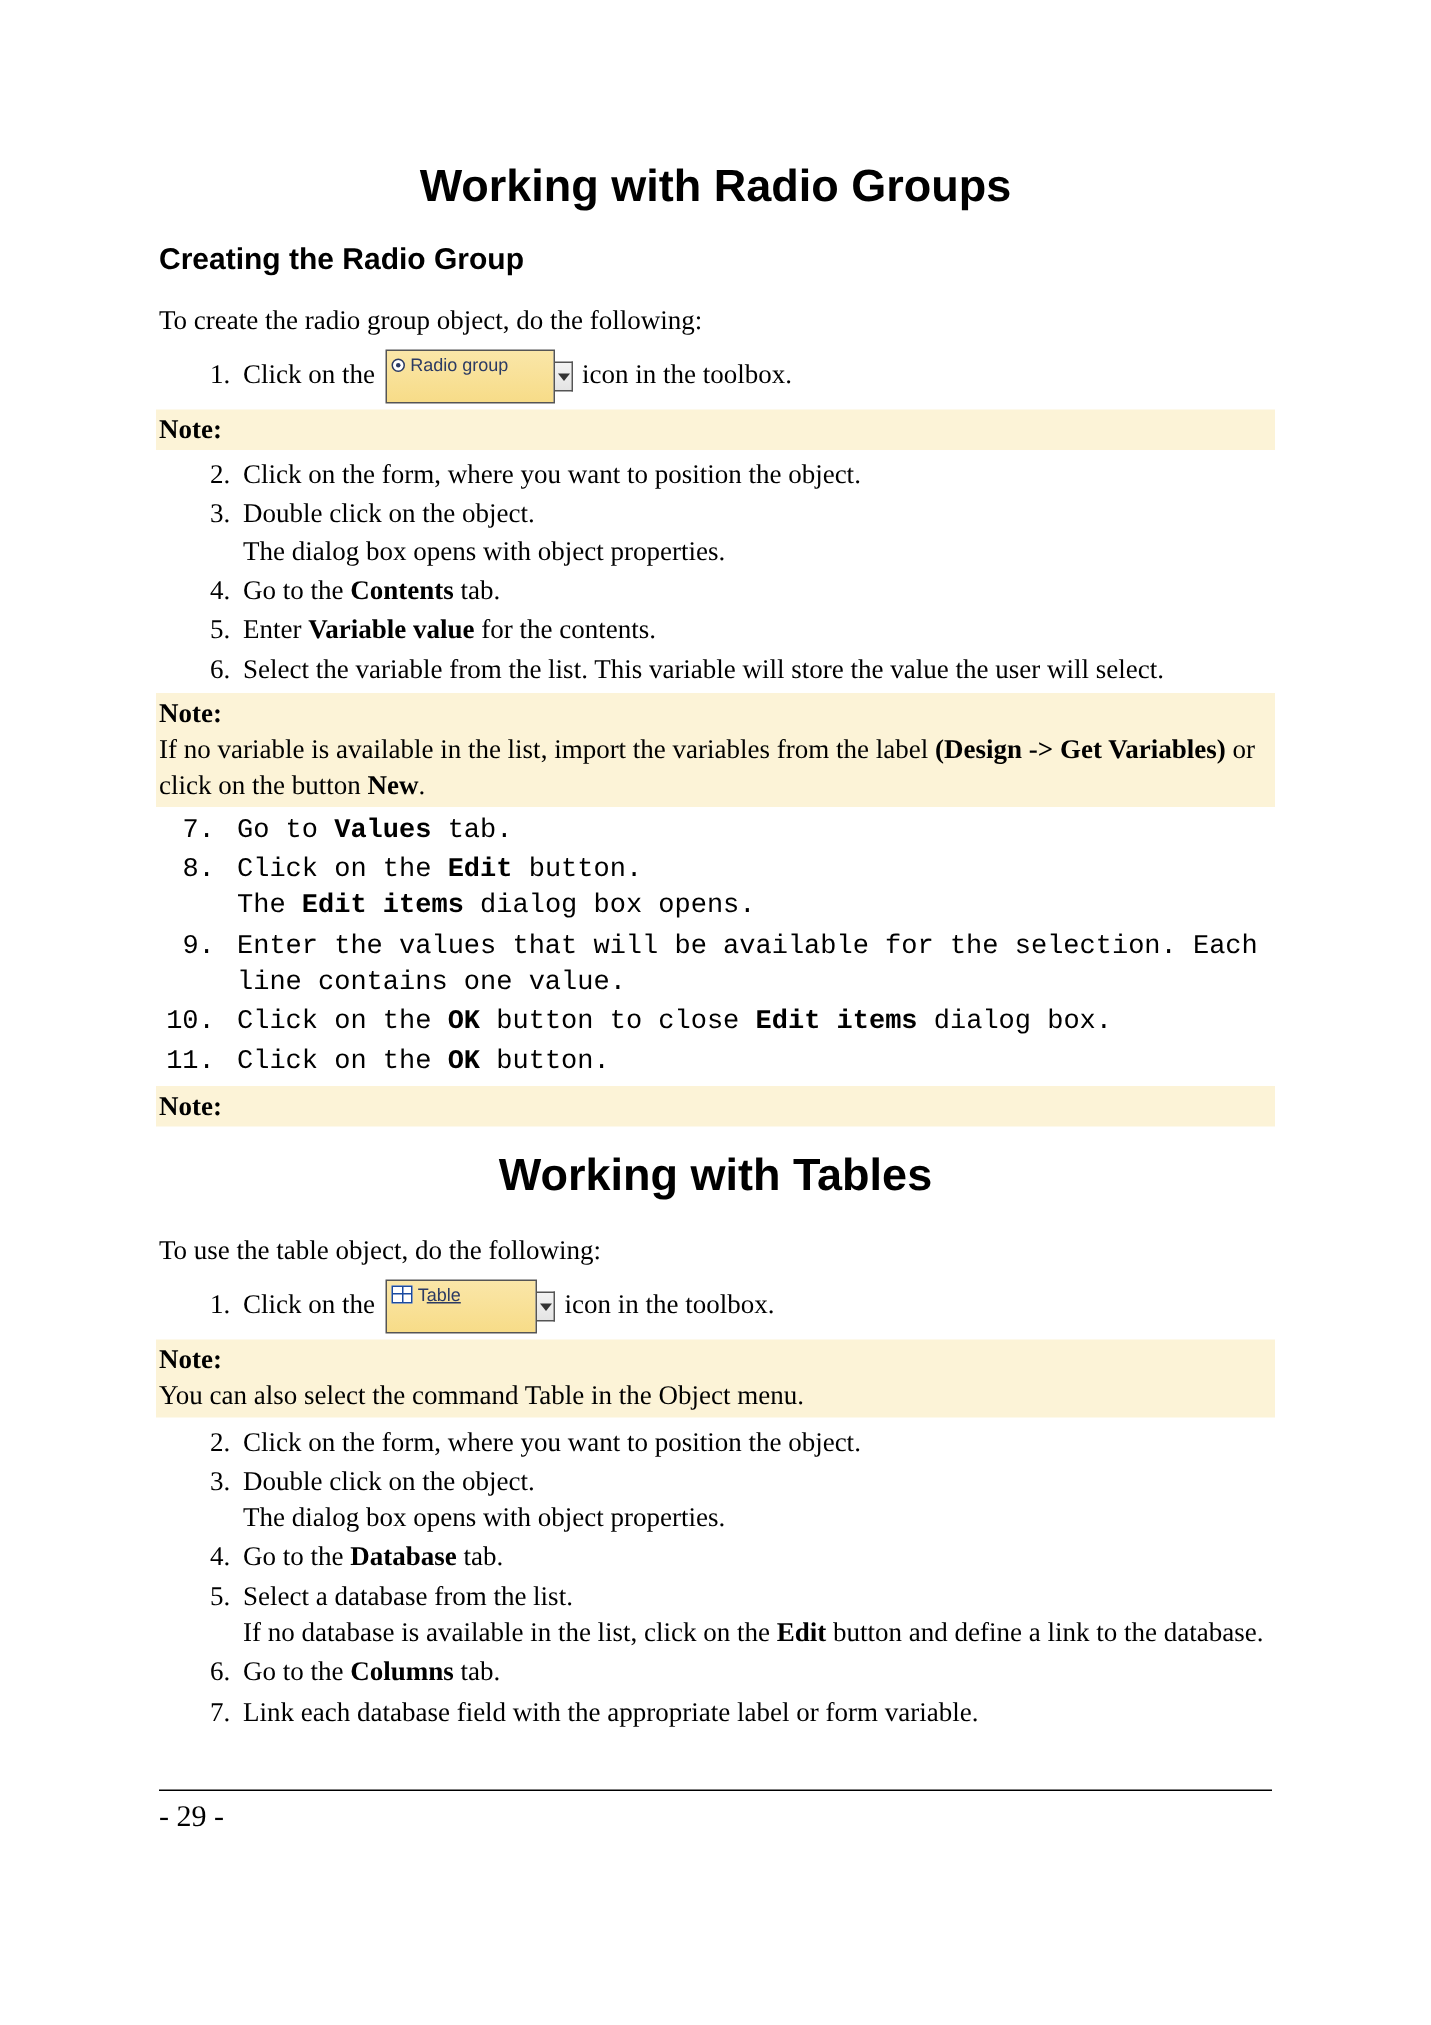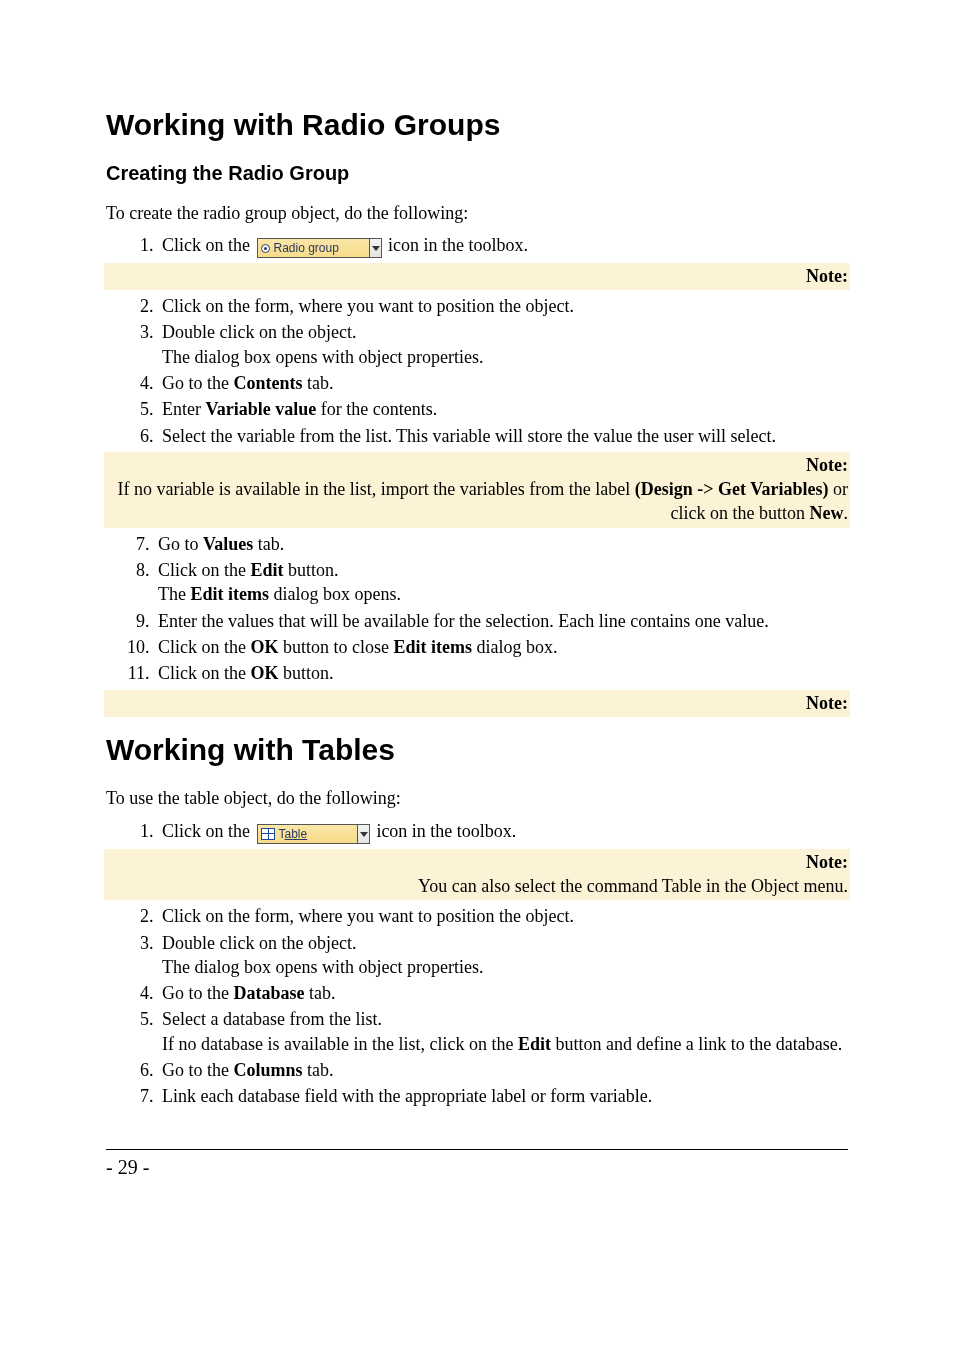--- a/index.html
+++ b/index.html
@@ -13,20 +13,21 @@
   }
   .page {
     padding: 106px 106px 40px 106px;
   }
   h1 {
     font-family: Verdana, Geneva, sans-serif;
     font-weight: 700;
     font-size: 30px;
     margin: 0 0 18px 0;
     line-height: 1.25;
+    text-align: center;
   }
   h2 {
     font-family: Verdana, Geneva, sans-serif;
     font-weight: 700;
     font-size: 20px;
     margin: 0 0 16px 0;
   }
   p { margin: 0 0 8px 0; line-height: 1.35; }
   ol.first {
     margin: 4px 0 4px 0;
@@ -35,28 +36,27 @@
   ol.first > li {
     padding-left: 4px;
     line-height: 1.35;
     margin: 0 0 2px 0;
   }
   .note-block {
     background: #fcf3d7;
     margin: 4px -2px 4px -2px;
     padding: 1px 2px 2px 2px;
     line-height: 1.35;
-    text-align: right;
   }
   .note-title { font-weight: 700; }
   .b { font-weight: 700; }
   .toolbar-btn {
     display: inline-block;
     vertical-align: middle;
-    height: 20px;
+    height: 36px;
     line-height: 18px;
     border: 1px solid #555;
     background: linear-gradient(#fae6a8, #f7dc88);
     font-family: Tahoma, Arial, sans-serif;
     font-size: 12px;
     color: #2b3a63;
     position: relative;
     padding: 0 3px 0 3px;
     white-space: nowrap;
   }
@@ -84,21 +84,21 @@
     background: linear-gradient(#f3f3f3,#e4e4e4);
     position:relative;
   }
   .dd::after{
     content:""; position:absolute; left:2px; top:7px;
     border-left:4px solid transparent; border-right:4px solid transparent;
     border-top:5px solid #333;
   }
   .btn-wrap{ white-space:nowrap; display:inline-block; vertical-align:middle; margin:0 2px;}
   .right-num{ list-style-position: outside; }
-  ol.right-num { padding-left: 48px; }
+  ol.right-num { padding-left: 48px; font-family: Liberation Mono, monospace; }
   ol.right-num > li::marker{ font-variant-numeric: tabular-nums; }
   hr.footer-rule{
     border:none; border-top:1px solid #000; margin: 40px 0 6px 0;
   }
   .page-num{ text-align:left; font-size:20px; }
   .spacer-top-h1{ height: 10px; }
 </style>
 </head>
 <body>
 

